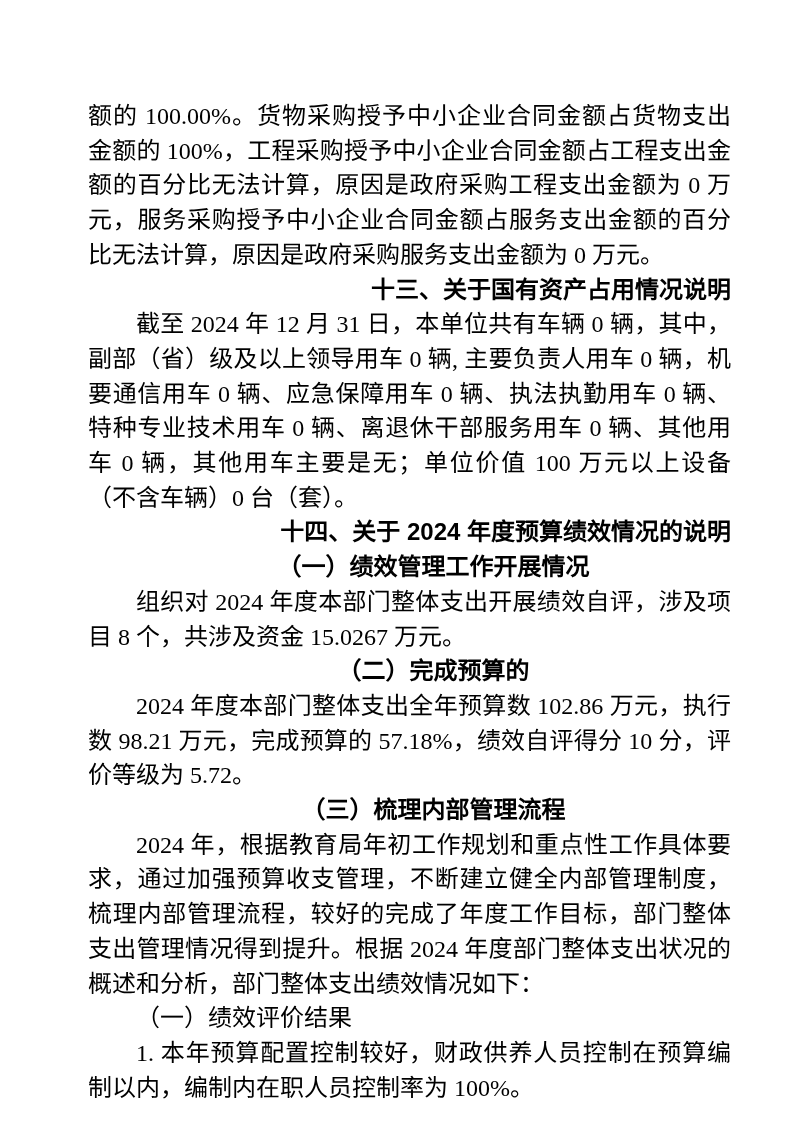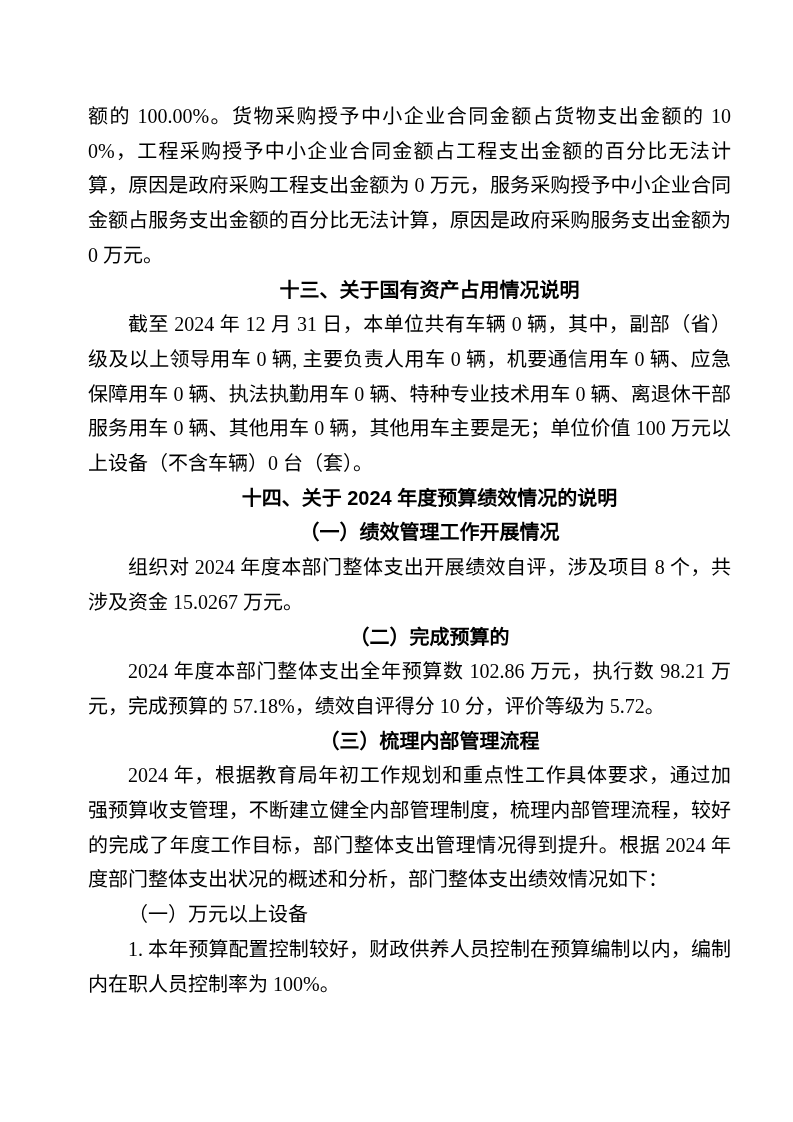--- a/index.html
+++ b/index.html
@@ -10,38 +10,38 @@
     }
     .page {
       position: relative;
       width: 793px;
       height: 1122px;
       box-sizing: border-box;
       padding: 99px 62px 0 88px;
       background: #ffffff;
       color: #000000;
       font-family: "Liberation Serif", "DejaVu Serif", serif;
-      font-size: 20px;
+      font-size: 24px;
       line-height: 34.7px;
       overflow: hidden;
     }
     .block {
       margin: 0;
       text-align: justify;
       text-justify: inter-ideograph;
       text-indent: 2em;
       word-break: break-all;
     }
     .body-continuation {
       text-indent: 0;
     }
     .heading {
       font-family: "Liberation Sans", "DejaVu Sans", sans-serif;
       font-weight: 700;
-      text-align: center;
+      text-align: right;
       text-indent: 2em;
     }
     .subheading {
       font-family: "Liberation Sans", "DejaVu Sans", sans-serif;
       font-weight: 700;
       text-align: center;
       text-indent: 2em;
     }
   </style>
 </head>
@@ -61,16 +61,16 @@
   <p class="block">组织对 2024 年度本部门整体支出开展绩效自评，涉及项目 8 个，共涉及资金 15.0267 万元。</p>
 
   <p class="block subheading">（二）完成预算的</p>
 
   <p class="block">2024 年度本部门整体支出全年预算数 102.86 万元，执行数 98.21 万元，完成预算的 57.18%，绩效自评得分 10 分，评价等级为 5.72。</p>
 
   <p class="block subheading">（三）梳理内部管理流程</p>
 
   <p class="block">2024 年，根据教育局年初工作规划和重点性工作具体要求，通过加强预算收支管理，不断建立健全内部管理制度，梳理内部管理流程，较好的完成了年度工作目标，部门整体支出管理情况得到提升。根据 2024 年度部门整体支出状况的概述和分析，部门整体支出绩效情况如下：</p>
 
-  <p class="block">（一）万元以上设备</p>
+  <p class="block">（一）绩效评价结果</p>
 
   <p class="block">1. 本年预算配置控制较好，财政供养人员控制在预算编制以内，编制内在职人员控制率为 100%。</p>
 </div>
 
 </body></html>

